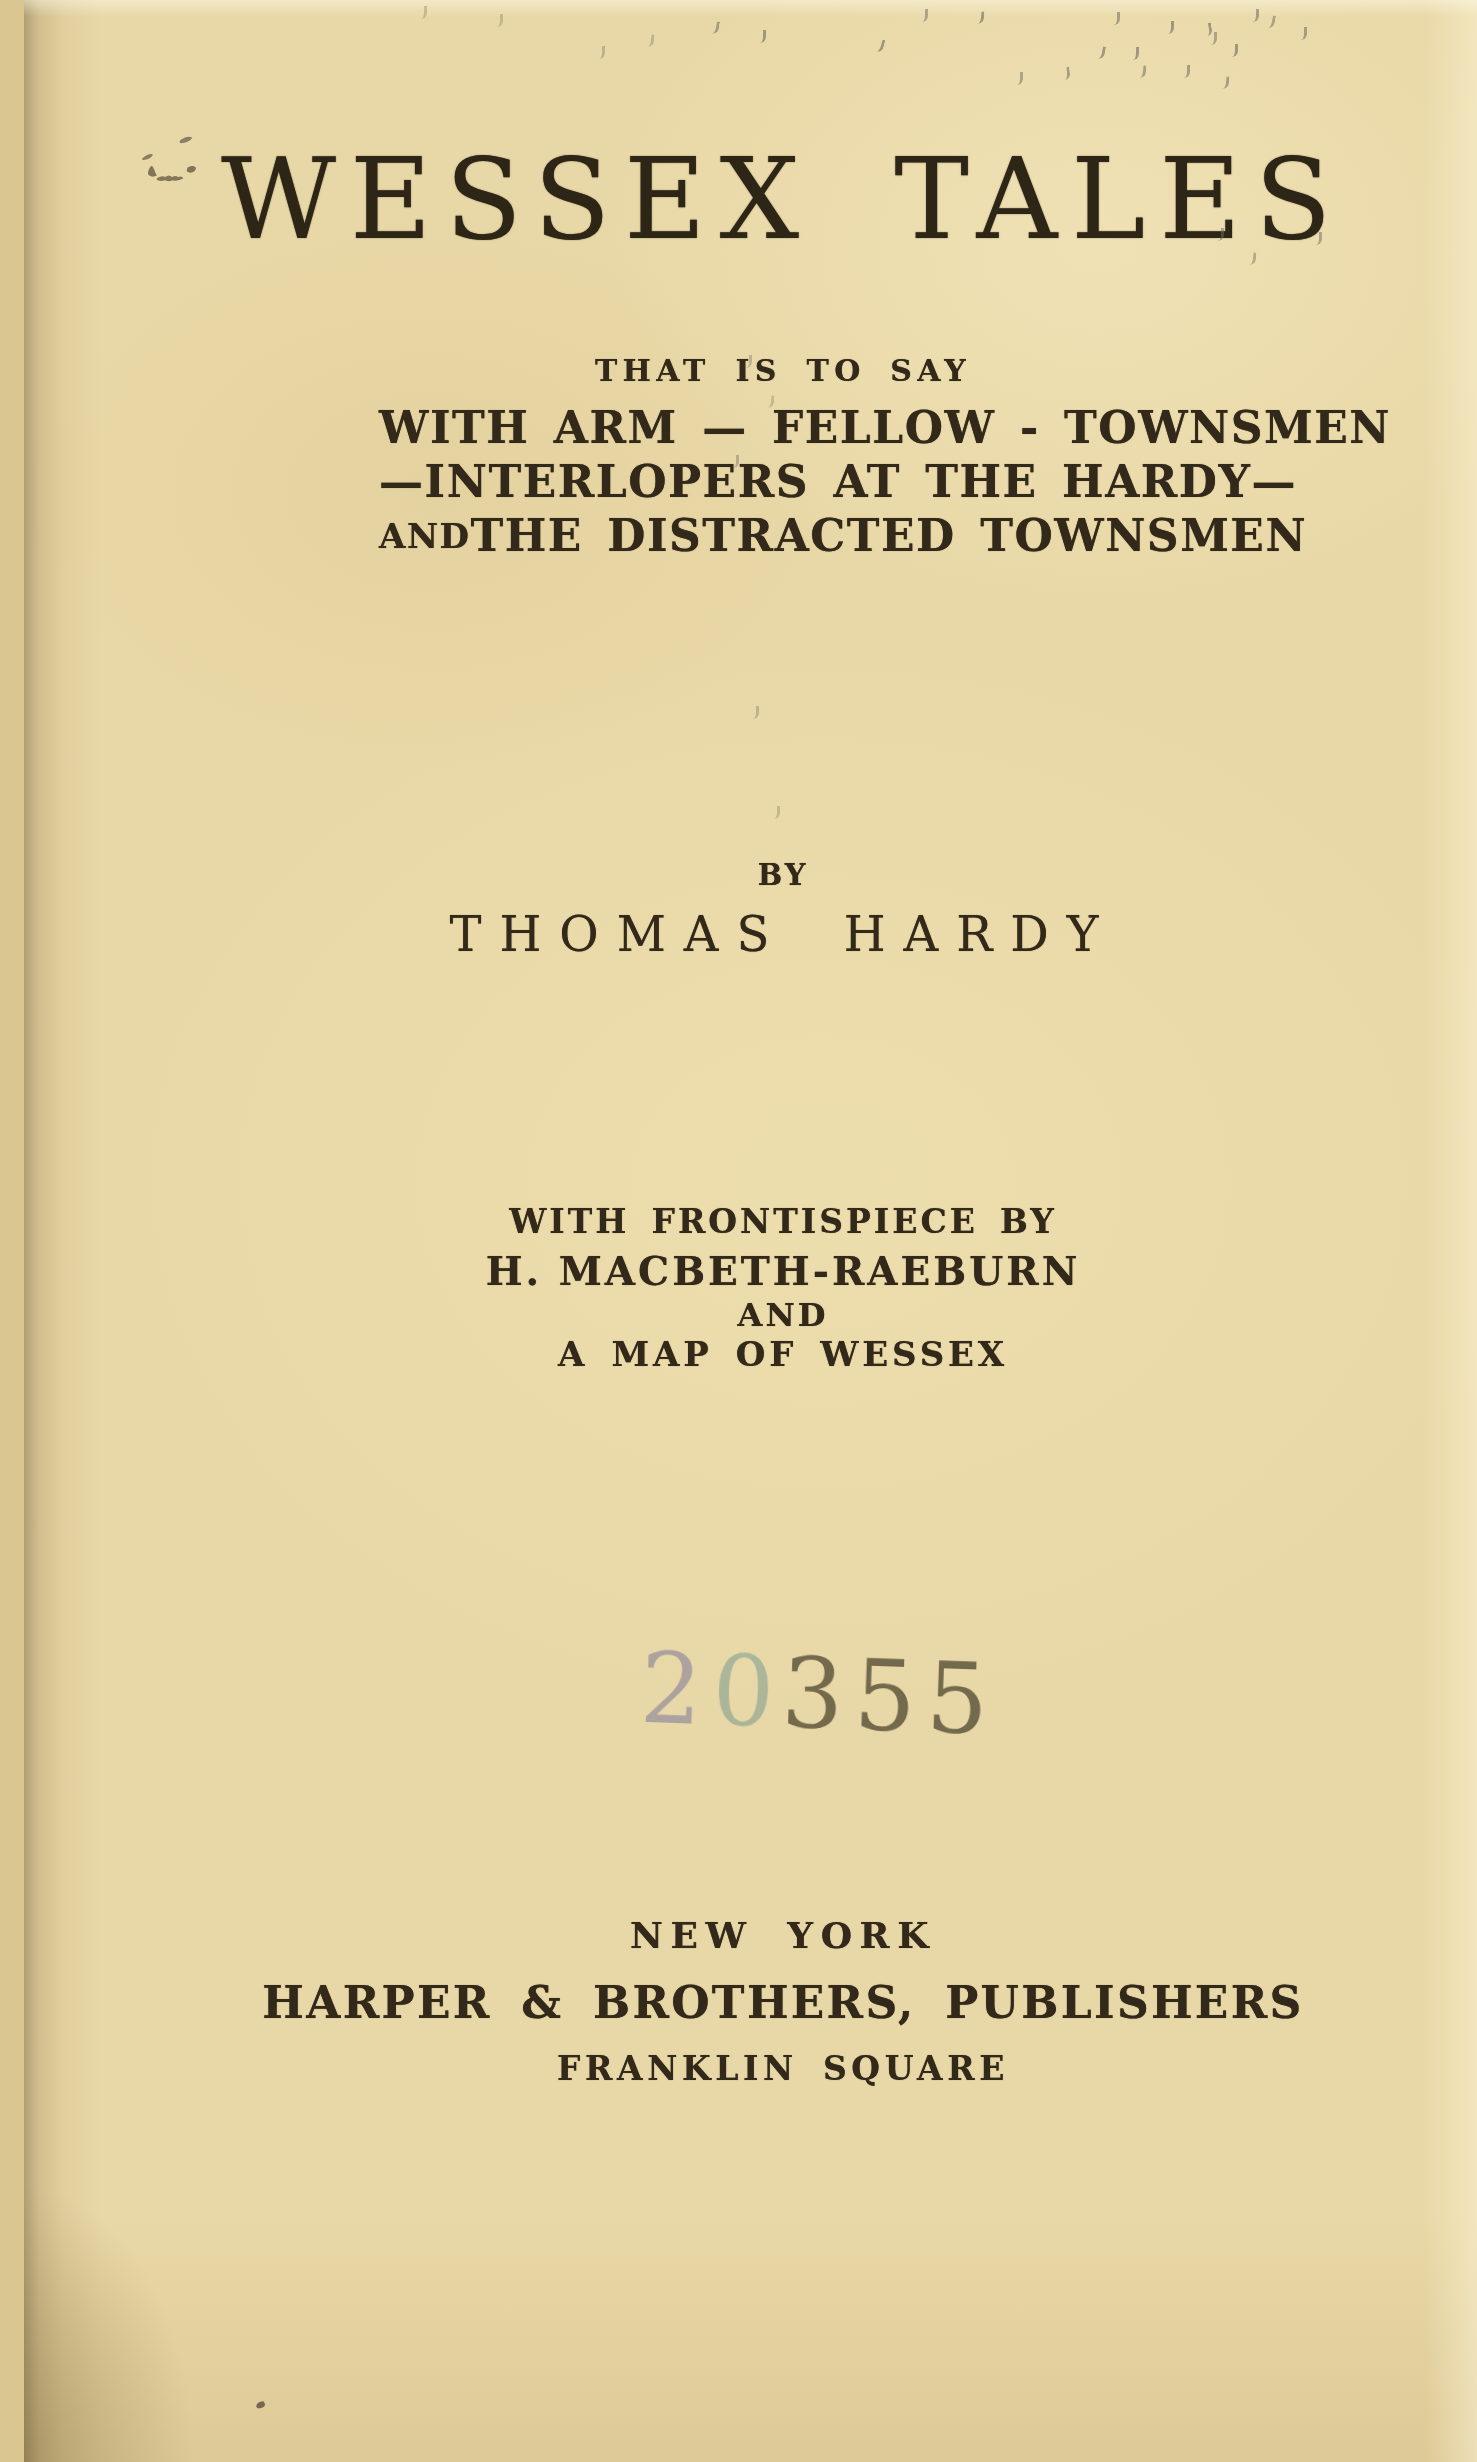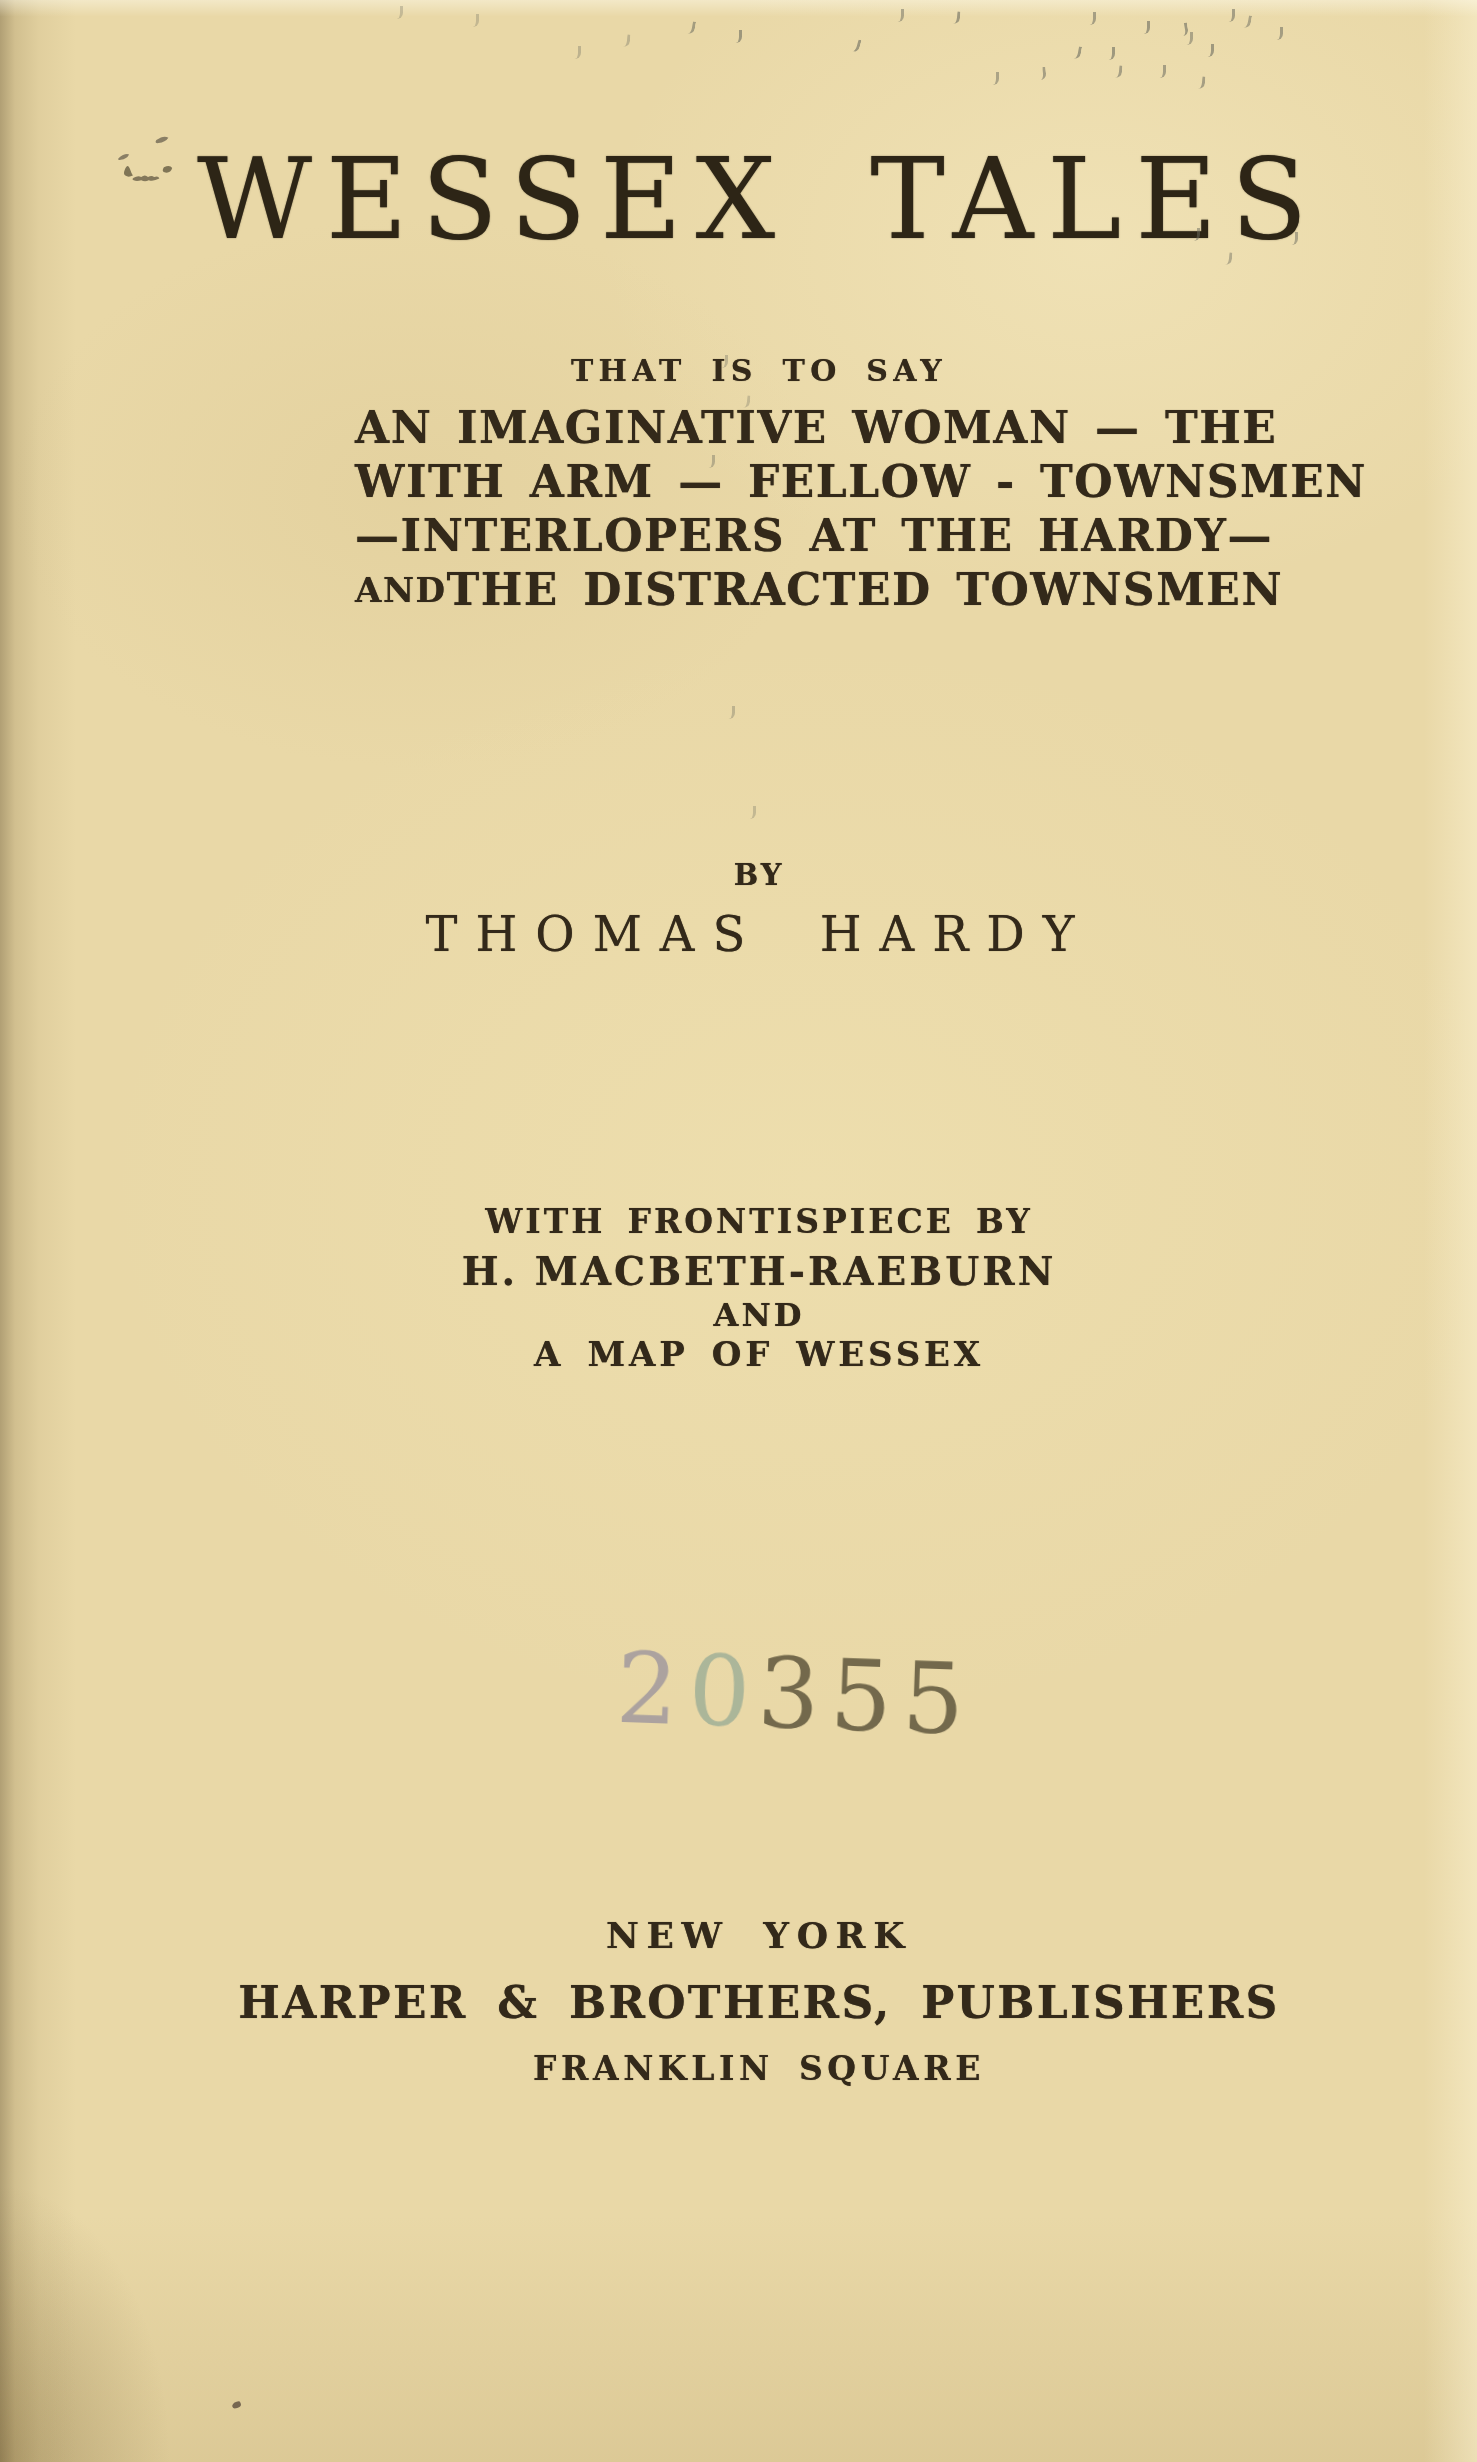--- a/index.html
+++ b/index.html
@@ -14,20 +14,21 @@
     background-color:#e9d8a7;
     background-image:
       linear-gradient(180deg, rgba(255,252,238,.45) 0px, rgba(255,252,238,0) 16.7px),
       linear-gradient(90deg, rgba(92,74,40,.40) 0px, rgba(133,112,66,.24) 15px, rgba(165,145,95,.13) 39px, rgba(0,0,0,0) 76px),
       linear-gradient(270deg, rgba(250,241,208,.55) 0px, rgba(250,241,208,0) 53px),
       radial-gradient(683px 493px at 74% 10%, rgba(245,233,192,.55), rgba(0,0,0,0) 72%),
       radial-gradient(577px 395px at 28% 20%, rgba(219,199,146,.38), rgba(0,0,0,0) 70%),
       radial-gradient(949px 721px at 55% 48%, rgba(243,230,182,.40), rgba(0,0,0,0) 75%),
       radial-gradient(243px 395px at 0% 100%, rgba(118,98,54,.38), rgba(0,0,0,0) 70%),
       linear-gradient(180deg, rgba(0,0,0,0) 90%, rgba(186,163,107,.28) 100%);
+    margin-left: 24px;
   }
   
   .content{position:absolute;left:20.5px;top:0;width:1477px;text-align:center;color:#33291a;}
   .ink{text-shadow:0 0 0.8px rgba(48,38,22,.75);}
   .book-title{
     position:absolute;left:0;width:100%;top:138px;
     font-size:112px;font-weight:normal;line-height:1.1;
     letter-spacing:13.7px;word-spacing:32px;color:#2d2516;
     text-shadow:0 0 1.5px rgba(45,37,22,.6);
     white-space:nowrap;
@@ -103,21 +104,20 @@
     </g>
   </svg>
 
   <div class="content">
     <div class="book-title ink">WESSEX TALES</div>
 
     <div class="sub-intro ink">THAT IS TO SAY</div>
 
     <div class="subtitle">
       <div class="subtitle-inner">
-        <div class="sub-line single ink">AN IMAGINATIVE WOMAN — THE</div>
         <div class="sub-line single ink">WITH ARM — FELLOW - TOWNSMEN</div>
         <div class="sub-line single ink">—INTERLOPERS AT THE HARDY—</div>
         <div class="sub-line ink">
           <span class="lead-small">AND</span>
           <span>THE DISTRACTED TOWNSMEN</span>
         </div>
       </div>
     </div>
 
     <div class="byline-label ink">BY</div>

